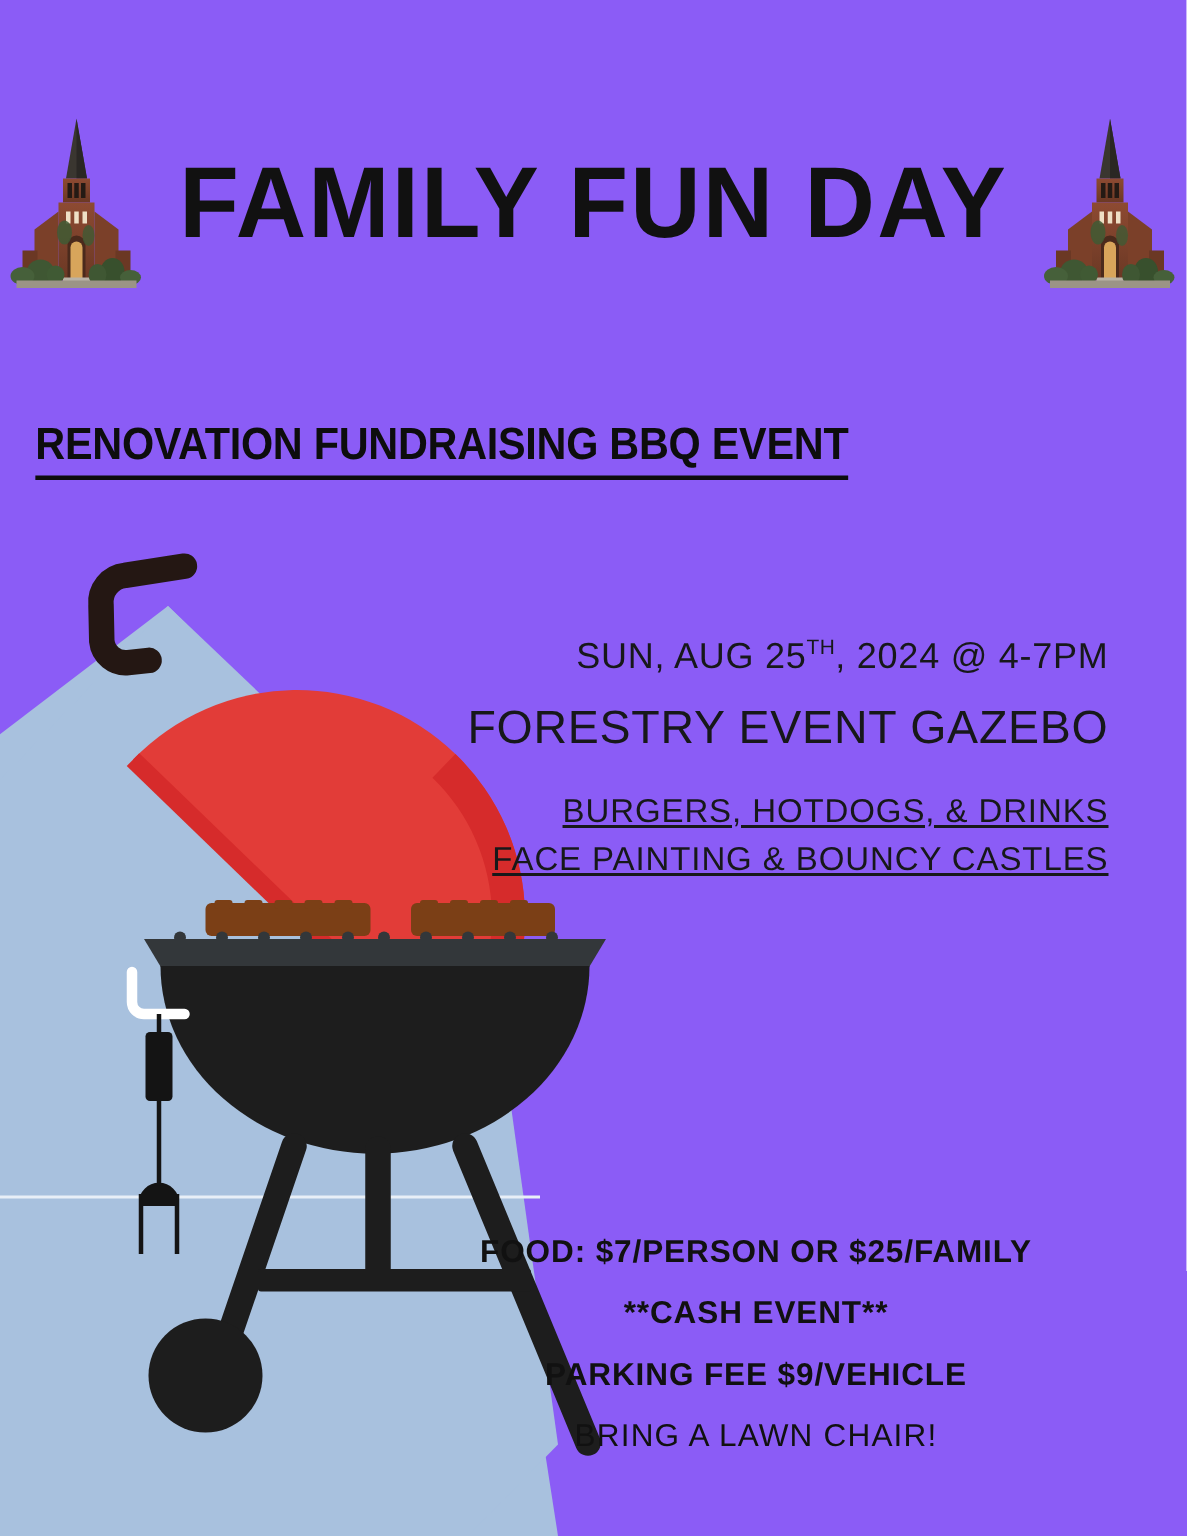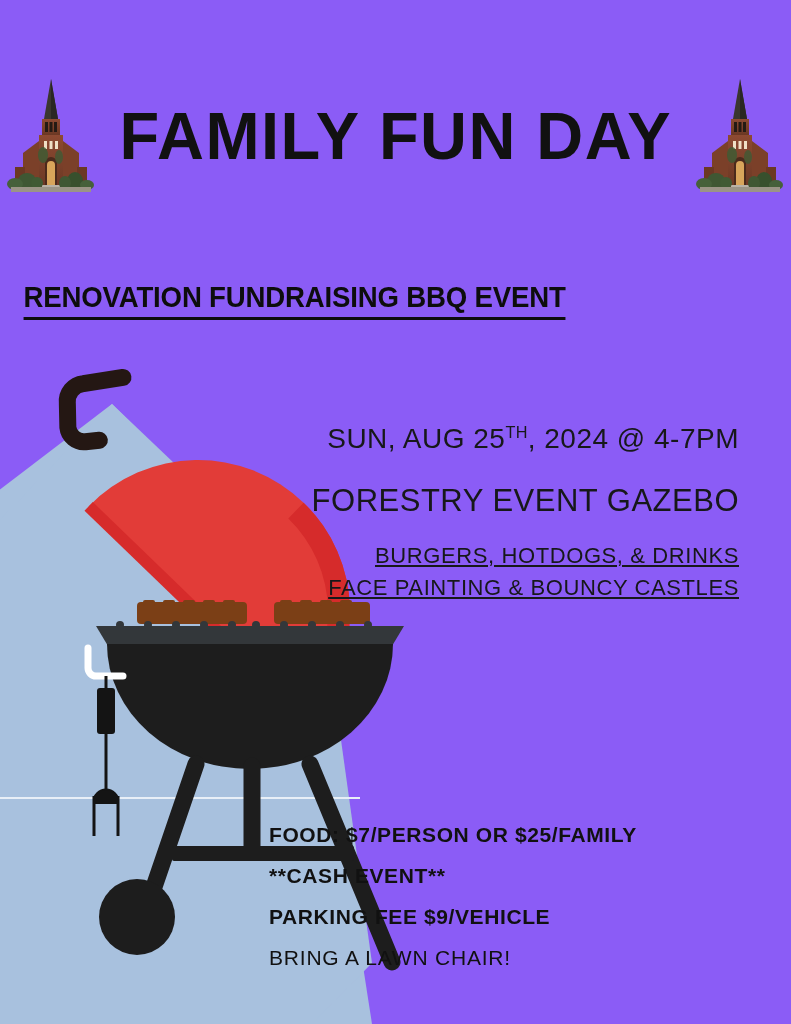--- a/index.html
+++ b/index.html
@@ -85,25 +85,25 @@
   
   .details {
     position: absolute;
     right: 52px;
     top: 424px;
     width: 470px;
     text-align: right;
     color: #17181a;
   }
   .line-date {
-    font-size: 28px;
+    font-size: 24px;
     letter-spacing: 0.5px;
     line-height: 1.05;
     white-space: nowrap;
-    margin-bottom: 31px;
+    margin-bottom: 19px;
   }
   .line-date sup {
     font-size: 0.58em;
     vertical-align: super;
     letter-spacing: 0.3px;
   }
   .line-venue {
     font-size: 31px;
     letter-spacing: 0.5px;
     line-height: 1.05;
@@ -116,21 +116,21 @@
     line-height: 1.45;
     white-space: nowrap;
     text-decoration: underline;
   }
 
   .pricing {
     position: absolute;
     right: 52px;
     top: 824px;
     width: 470px;
-    text-align: left;
+    text-align: center;
     color: #111111;
   }
   .price-line {
     font-size: 21px;
     font-weight: bold;
     letter-spacing: 0.6px;
     line-height: 1.0;
     margin-bottom: 20px;
     white-space: nowrap;
   }

